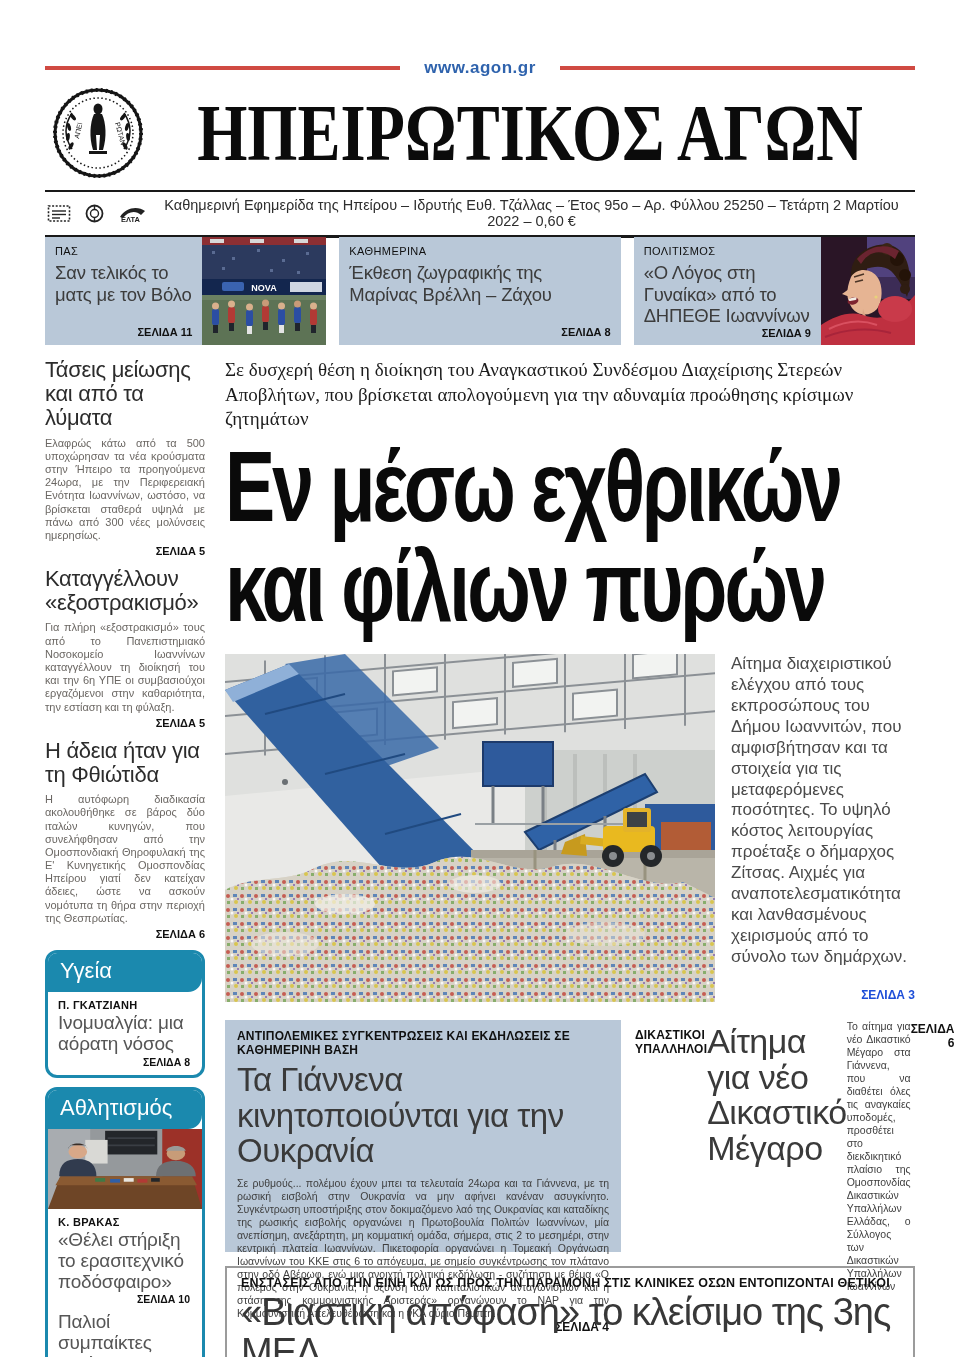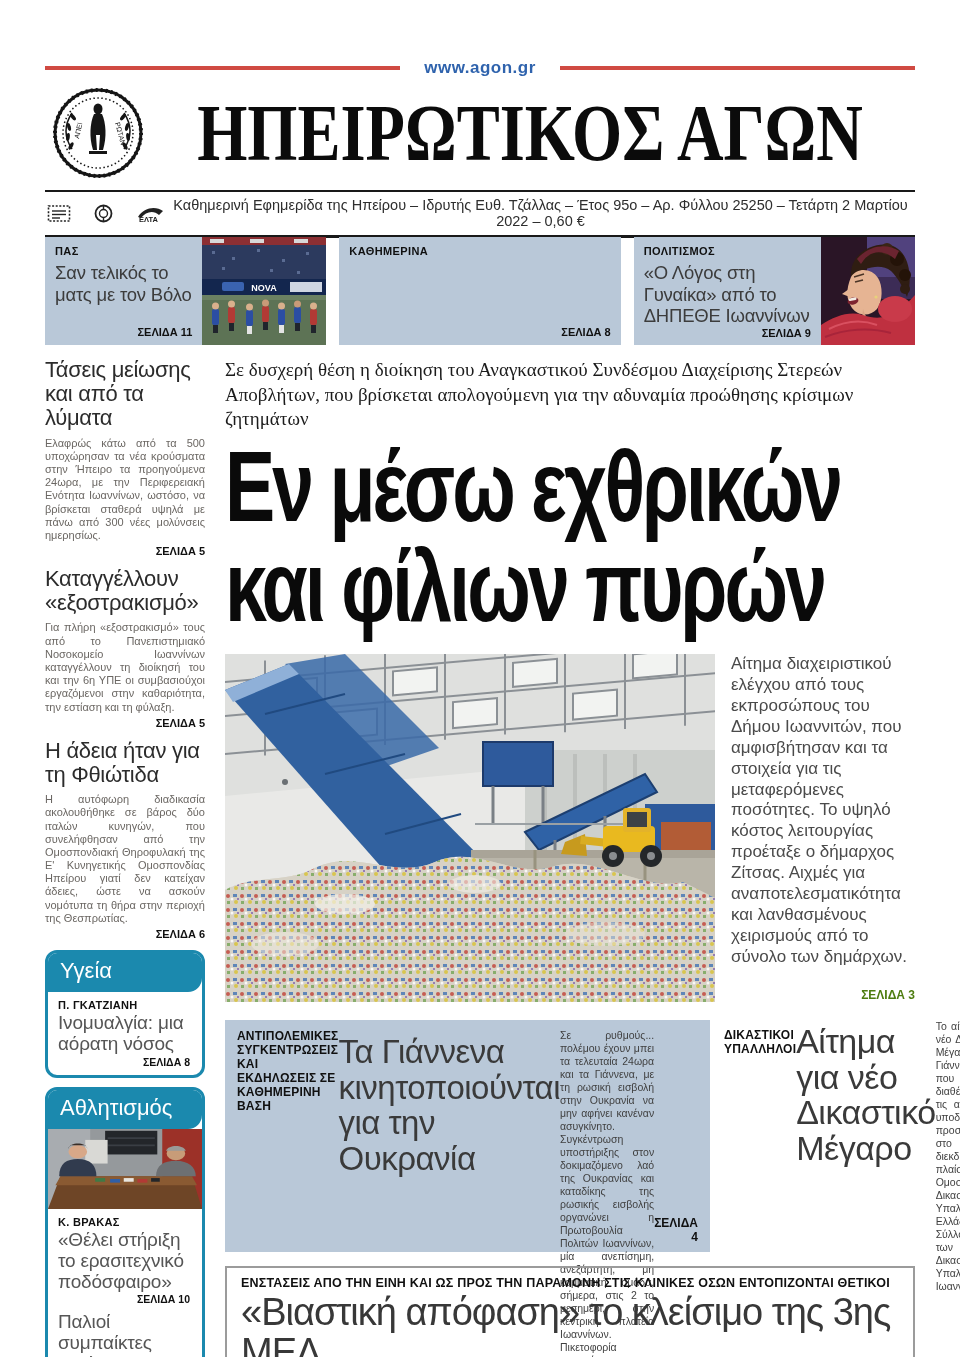--- a/index.html
+++ b/index.html
@@ -15,28 +15,28 @@
   .masthead { position:absolute; left:40px; right:45px; top:80px; height:106px; display:flex; align-items:center; }
   .masthead .logo { flex:none; width:92px; height:92px; margin-left:12px; }
   .masthead .title { flex:1; text-align:center; }
   .masthead .title span { display:inline-block; font-family:"Liberation Serif", serif; font-weight:bold;
       font-size:62px; letter-spacing:0px; white-space:nowrap; color:#0b0b0b;
       transform:scale(1.04,1.28); transform-origin:center; }
 
   
   .infobar { position:absolute; left:45px; right:45px; top:190px; border-top:2px solid #191919; border-bottom:3px solid #191919;
              padding:5px 0 6px; display:flex; align-items:center; }
-  .infobar .icons { display:flex; align-items:center; gap:23px; margin-left:2px; }
+  .infobar .icons { display:flex; align-items:center; gap:14px; margin-left:2px; }
   .infobar .line { flex:1; text-align:center; font-size:14.5px; color:#2e2e2e; }
 
   
   .teasers { position:absolute; left:45px; right:45px; top:237px; height:108px; display:flex; gap:13px; }
   .tbox { flex:1; background:#b9c8d8; display:flex; overflow:hidden; }
   .ttext { flex:1; padding:8px 10px 7px; display:flex; flex-direction:column; min-width:0; }
-  .tkick { font-size:11px; font-weight:bold; color:#101010; letter-spacing:0.4px; }
+  .tkick { font-size:11px; font-weight:normal; color:#101010; letter-spacing:0.4px; }
   .ttitle { font-size:18.5px; color:#3c3c3c; line-height:1.17; margin-top:5px; letter-spacing:-0.2px; }
   .tpage { margin-top:auto; font-size:11px; font-weight:bold; color:#101010; text-align:right; }
   .tphoto { flex:none; height:100%; }
 
   
   .sidebar { position:absolute; left:45px; top:358px; width:160px; }
   .sb-article { margin-bottom:10px; }
   .sb-article h2 { margin:0 0 6px; font-size:22px; font-weight:normal; color:#2c2c2c; line-height:1.1; letter-spacing:-0.3px; }
   .sb-body { margin:0; font-size:11px; line-height:1.2; color:#6b6763; text-align:justify; }
   .sb-page { font-size:11px; font-weight:bold; color:#101010; text-align:right; margin-top:3px; }
@@ -52,24 +52,24 @@
   .main { position:absolute; left:225px; top:358px; width:690px; }
   .lead-kicker { font-family:"Liberation Serif", serif; font-size:19px; color:#1c1c1c; line-height:1.3; }
   .headline { margin-top:6px; }
   .hl { height:100px; overflow:visible; }
   .hl span { display:inline-block; font-weight:bold; font-size:80px; line-height:80px; letter-spacing:-3px;
              white-space:nowrap; color:#0a0a0a; transform:scale(0.94,1.24); transform-origin:0 0; }
   .leadrow { display:flex; margin-top:16px; }
   .leadphoto { flex:none; width:490px; height:348px; }
   .leadaside { flex:1; margin-left:16px; display:flex; flex-direction:column; }
   .leadaside p { margin:0; font-size:17px; line-height:1.23; color:#4a4a4a; }
-  .leadpage { margin-top:auto; text-align:right; font-weight:bold; font-size:12px; color:#4d7c0f; }
+  .leadpage { margin-top:auto; text-align:right; font-weight:bold; font-size:12px; color:#1d4ed8; }
 
   .midrow { display:flex; margin-top:18px; height:232px; }
-  .ukr { flex:none; width:485px; background:#b9c8d8; padding:9px 12px 8px; box-sizing:border-box; display:flex; flex-direction:row; }
+  .ukr { flex:none; width:396px; background:#b9c8d8; padding:9px 12px 16px; box-sizing:border-box; display:flex; flex-direction:column; }
   .kick { font-size:12px; font-weight:bold; color:#101010; letter-spacing:0.2px; }
   .ukr-title { font-size:33px; color:#3a3a3a; line-height:1.08; margin:5px 0 8px; letter-spacing:-0.5px; }
   .smallbody { margin:0; font-size:10.5px; line-height:1.24; color:#3f3f3f; text-align:justify; }
   .pg { margin-top:auto; text-align:right; font-weight:bold; font-size:12px; color:#101010; }
   .court { flex:1; margin-left:14px; display:flex; flex-direction:row; }
   .bar { height:7px; background:#a6c1da; }
   .court .kick { margin-top:8px; }
   .court-title { font-size:34px; color:#3a3a3a; line-height:1.05; margin:4px 0 8px; letter-spacing:-0.5px; }
   .court .pg { margin-top:2px; margin-bottom:6px; }
   .court .bar.bottom { margin-top:auto; }
@@ -184,20 +184,21 @@
             <rect x="93" y="86" width="5" height="8" fill="#20242c"></rect>
           <rect x="108" y="72" width="7" height="16" rx="2" fill="#b23a35"></rect>
             <circle cx="111.5" cy="69" r="3.5" fill="#d9b08c"></circle>
             <rect x="109" y="88" width="5" height="8" fill="#20242c"></rect>
         </g>
       </svg>
     </div>
     <div class="tbox">
       <div class="ttext">
         <div class="tkick">ΚΑΘΗΜΕΡΙΝΑ</div>
+        <div class="ttitle">Έκθεση ζωγραφικής της Μαρίνας Βρέλλη – Ζάχου</div>
         <div class="tpage">ΣΕΛΙΔΑ 8</div>
       </div>
     </div>
     <div class="tbox">
       <div class="ttext">
         <div class="tkick">ΠΟΛΙΤΙΣΜΟΣ</div>
         <div class="ttitle">«Ο Λόγος στη Γυναίκα» από το ΔΗΠΕΘΕ Ιωαννίνων</div>
         <div class="tpage">ΣΕΛΙΔΑ 9</div>
       </div>
       <svg class="tphoto" width="94" viewBox="0 0 94 108" preserveAspectRatio="none">

